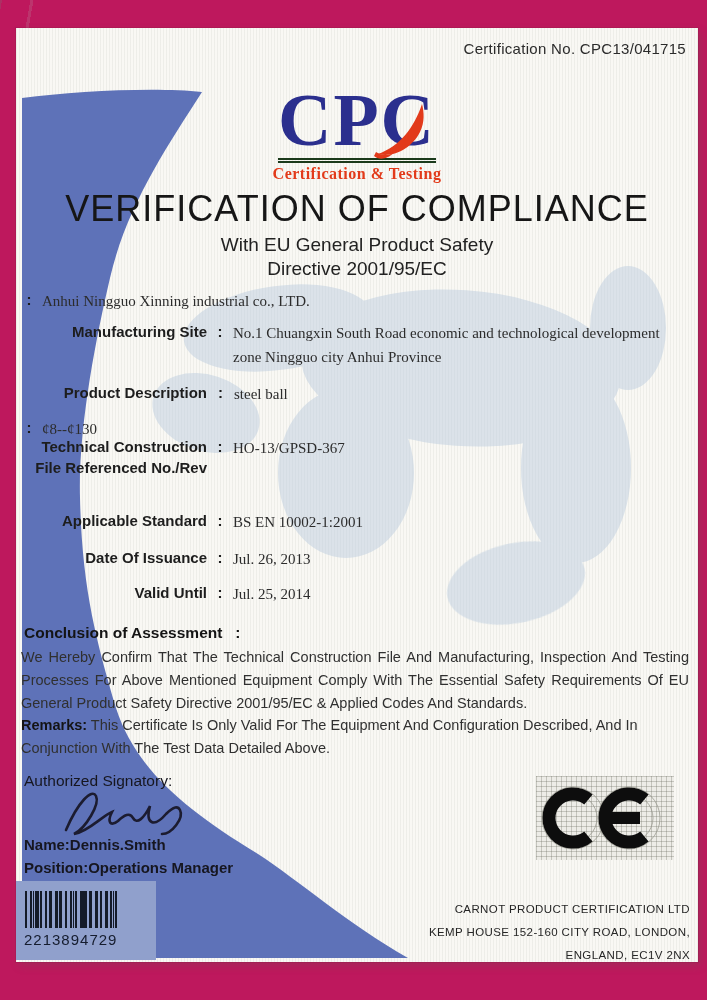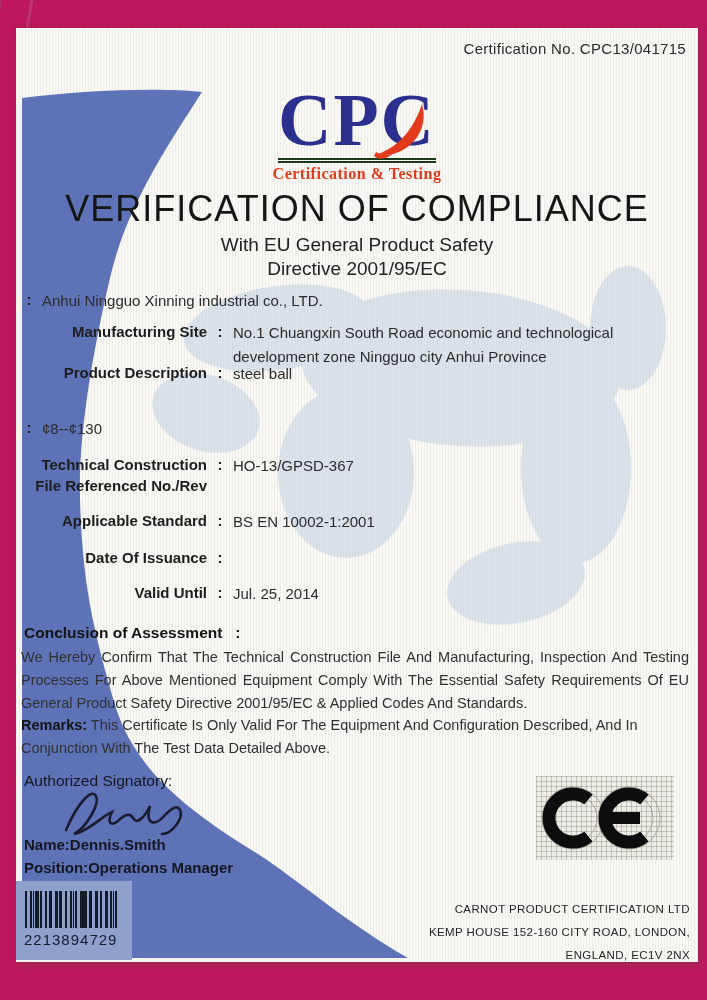--- a/index.html
+++ b/index.html
@@ -44,24 +44,24 @@
     position: absolute; top: 160px; left: 0; width: 682px; text-align: center;
     font-size: 36px; color: #161616; letter-spacing: 1px; font-weight: 500;
   }
   .subtitle { position: absolute; left: 0; width: 682px; text-align: center; font-size: 19px; color: #222; }
   .subtitle.s1 { top: 206px; }
   .subtitle.s2 { top: 230px; }
 
   .frow { position: absolute; left: 0; display: flex; width: 676px; }
   .flabel { width: 191px; text-align: right; font-weight: bold; font-size: 15px; color: #1d1d1d; line-height: 21px; }
   .fcolon { width: 26px; text-align: center; font-weight: bold; font-size: 15px; color: #1d1d1d; line-height: 21px; }
-  .fvalue { width: 458px; font-size: 15px; color: #2c2c2c; line-height: 24px; }
-
-  .r1 { top: 261px; } .r2 { top: 293px; } .r3 { top: 334px; } .r4 { top: 389px; }
-  .r5 { top: 426px; } .r6 { top: 482px; } .r7 { top: 519px; } .r8 { top: 554px; }
+  .fvalue { width: 458px; font-size: 15px; color: #2c2c2c; line-height: 24px; font-family: Liberation Serif, serif; }
+
+  .r1 { top: 261px; } .r2 { top: 293px; } .r3 { top: 354px; justify-content: space-between; } .r4 { top: 389px; }
+  .r5 { top: 408px; } .r6 { top: 482px; } .r7 { top: 519px; } .r8 { top: 554px; }
 
   .concl-head { position: absolute; left: 8px; top: 596px; font-weight: bold; font-size: 15.5px; color: #141414; }
   .concl-body {
     position: absolute; left: 5px; top: 618px; width: 668px;
     font-size: 14.5px; color: #303030; line-height: 1.6; text-align: justify;
   }
   .remarks {
     position: absolute; left: 5px; top: 686px; width: 668px;
     font-size: 14.5px; color: #303030; line-height: 1.6;
   }
@@ -78,21 +78,21 @@
     background-image: linear-gradient(rgba(120,120,110,.35) 1px, transparent 1px),
                       linear-gradient(90deg, rgba(120,120,110,.35) 1px, transparent 1px);
     background-size: 5px 5px;
   }
   .ce-box svg { position: absolute; left: 0; top: 0; }
 
   .footer { position: absolute; right: 8px; text-align: right; font-size: 11.5px; color: #262626; letter-spacing: .4px; }
   .f1 { top: 875px; } .f2 { top: 898px; } .f3 { top: 921px; }
 
   .barcode-panel {
-    position: absolute; left: 0px; top: 853px; width: 116px; height: 79px;
+    position: absolute; left: 0px; top: 853px; width: 140px; height: 79px;
     background: #90a0cc;
     padding-left: 20px;
   }
   .barcode-bars {
     position: absolute; left: 9px; top: 10px; width: 92px; height: 37px;
     background-image:
       repeating-linear-gradient(90deg, #141a28 0 2px, transparent 2px 5px),
       repeating-linear-gradient(90deg, #141a28 0 1px, transparent 1px 8px),
       repeating-linear-gradient(90deg, transparent 0 11px, #141a28 11px 14px, transparent 14px 23px);
   }
@@ -162,20 +162,21 @@
       <div class="fvalue">HO-13/GPSD-367</div>
     </div>
     <div class="frow r6">
       <div class="flabel">Applicable Standard</div>
       <div class="fcolon">:</div>
       <div class="fvalue">BS EN 10002-1:2001</div>
     </div>
     <div class="frow r7">
       <div class="flabel">Date Of Issuance</div>
       <div class="fcolon">:</div>
+      <div class="fvalue">Jul. 26, 2013</div>
     </div>
     <div class="frow r8">
       <div class="flabel">Valid Until</div>
       <div class="fcolon">:</div>
       <div class="fvalue">Jul. 25, 2014</div>
     </div>
 
     <div class="concl-head">
       <span>Conclusion of Assessment</span>
       &nbsp;&nbsp;<span>:</span>

